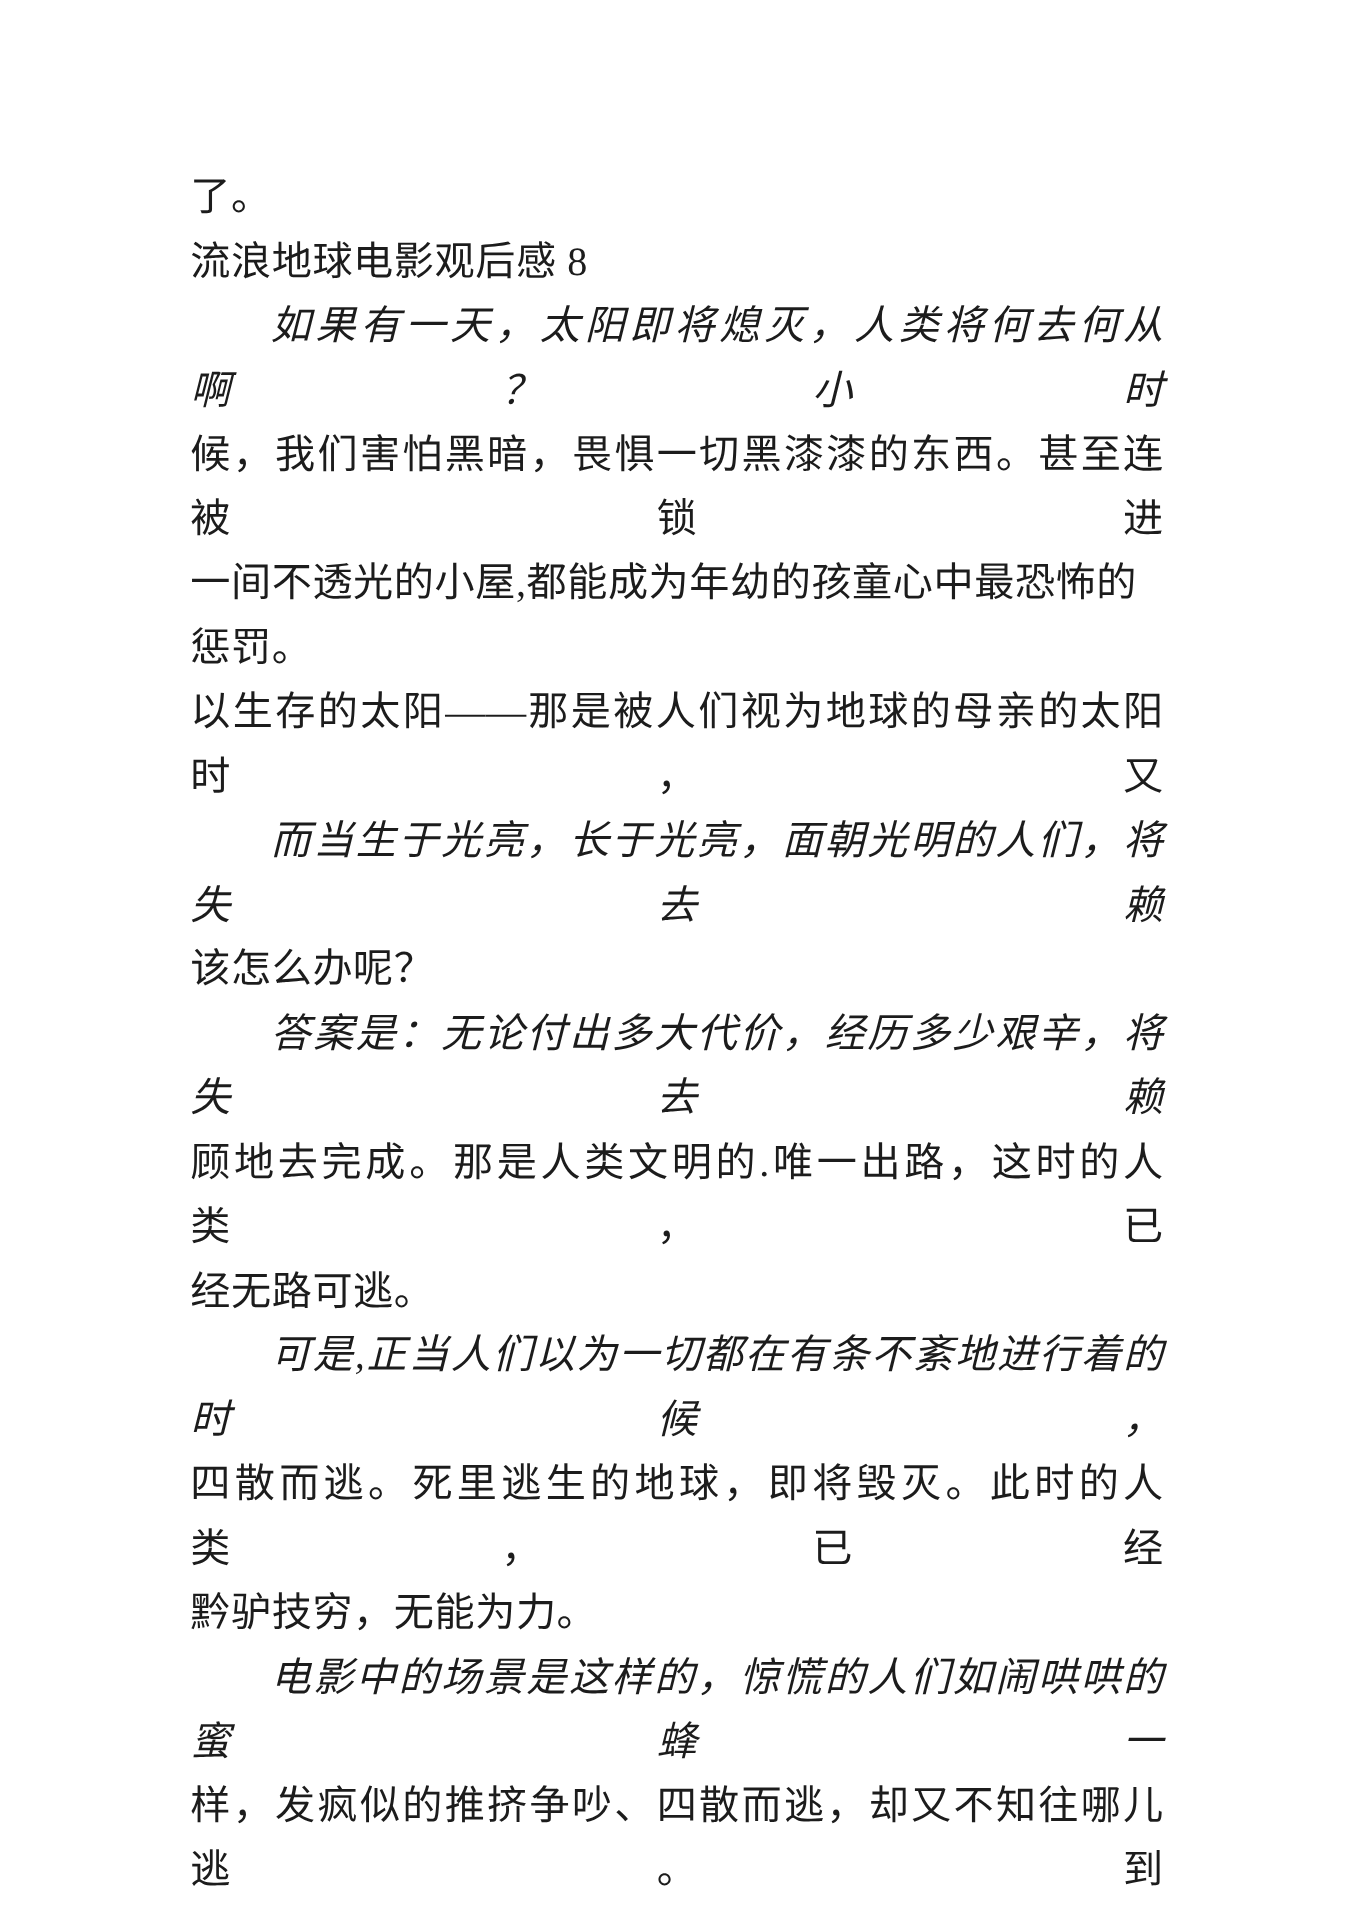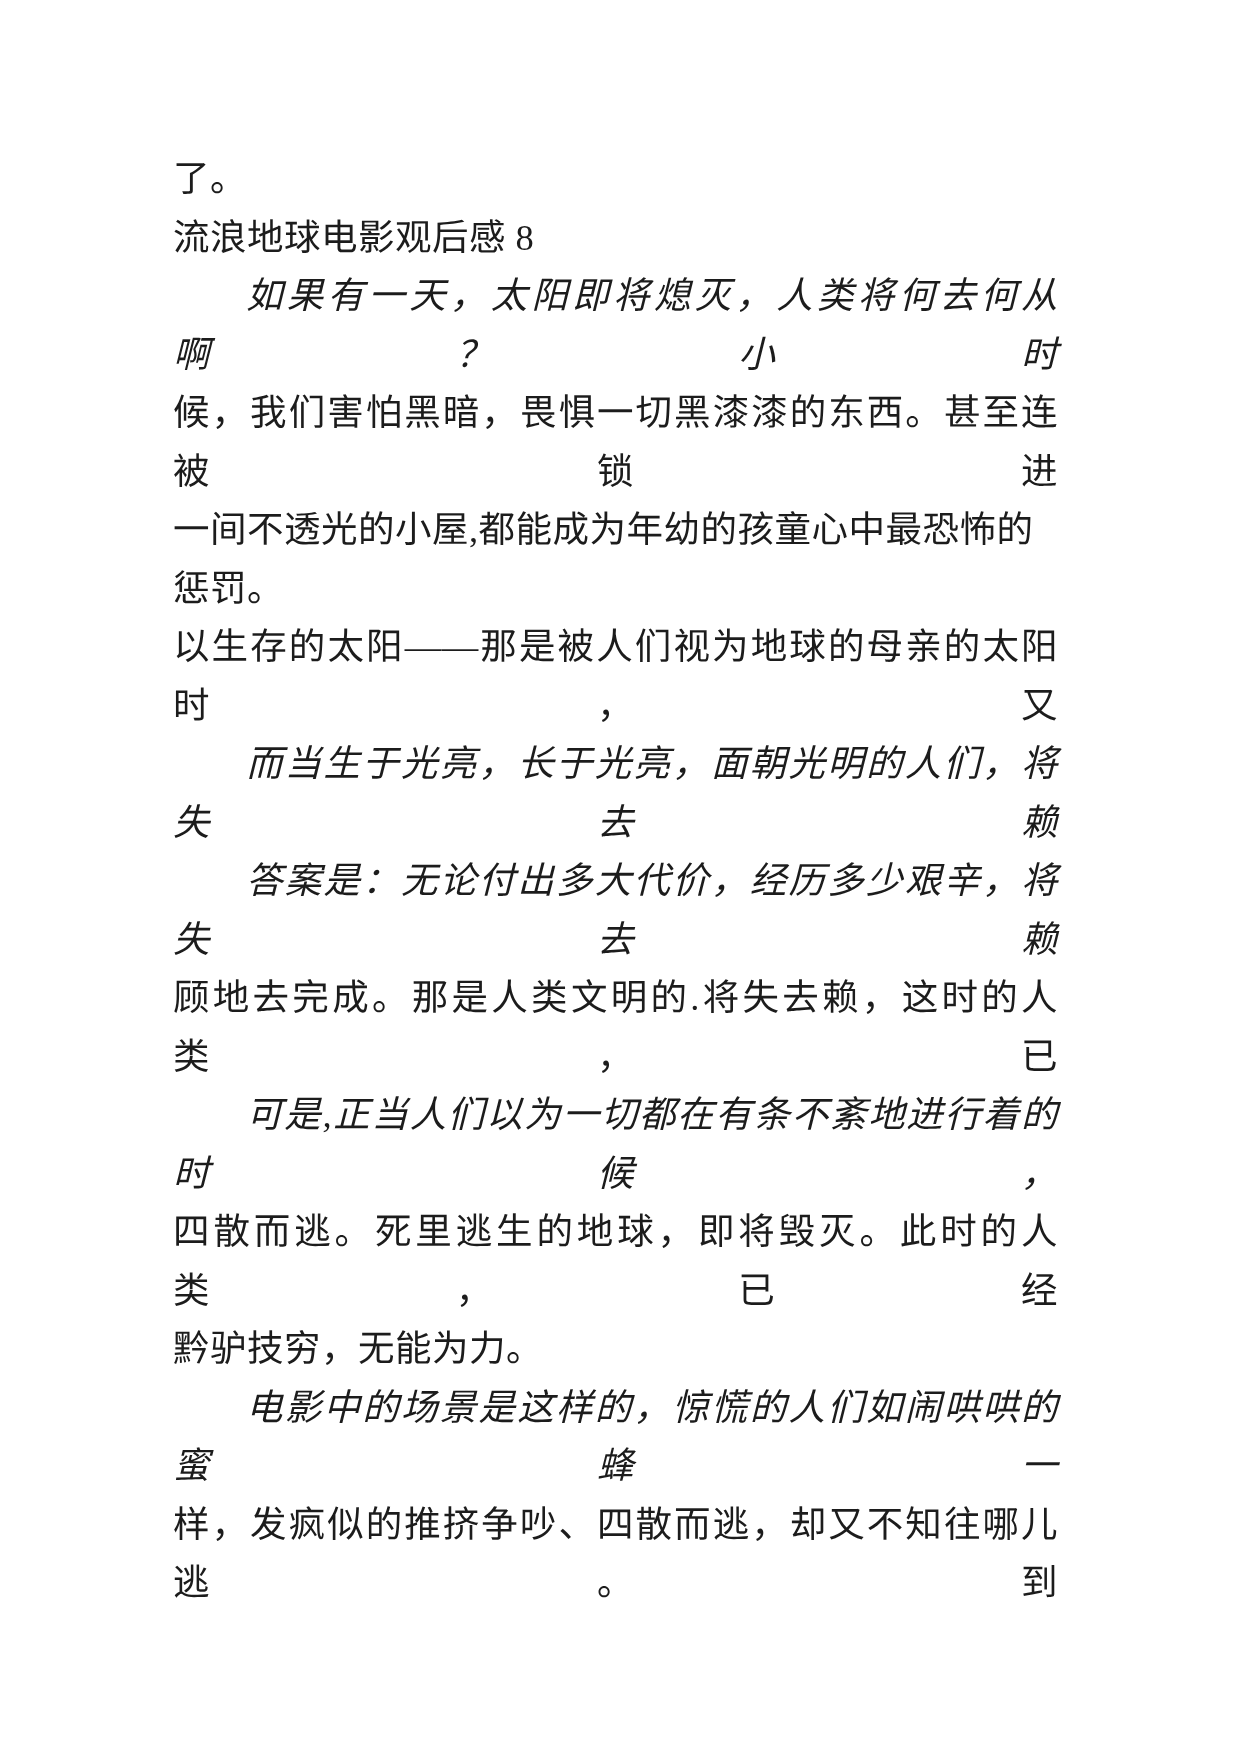--- a/index.html
+++ b/index.html
@@ -46,21 +46,23 @@
 
 <div class="page" style="background: rgb(255, 255, 255);">
   <div class="text-content" style="color: rgb(28, 28, 28);">
       <div class="line">了。</div>
       <div class="line">流浪地球电影观后感 8</div>
       <div class="line indent fill">如果有一天，太阳即将熄灭，人类将何去何从啊？小时</div>
       <div class="line fill">候，我们害怕黑暗，畏惧一切黑漆漆的东西。甚至连被锁进</div>
       <div class="line">一间不透光的小屋,都能成为年幼的孩童心中最恐怖的惩罚。</div>
       <div class="line fill">以生存的太阳——那是被人们视为地球的母亲的太阳时，又</div>
       <div class="line indent fill">而当生于光亮，长于光亮，面朝光明的人们，将失去赖</div>
+      <div class="line">该怎么办呢？</div>
       <div class="line indent fill">答案是：无论付出多大代价，经历多少艰辛，将失去赖</div>
-      <div class="line fill">顾地去完成。那是人类文明的.将失去赖，这时的人类，已</div>
+      <div class="line fill">顾地去完成。那是人类文明的.唯一出路，这时的人类，已</div>
+      <div class="line">经无路可逃。</div>
       <div class="line indent fill">可是,正当人们以为一切都在有条不紊地进行着的时候，</div>
       <div class="line fill">四散而逃。死里逃生的地球，即将毁灭。此时的人类，已经</div>
       <div class="line">黔驴技穷，无能为力。</div>
       <div class="line indent fill">电影中的场景是这样的，惊慌的人们如闹哄哄的蜜蜂一</div>
       <div class="line fill">样，发疯似的推挤争吵、四散而逃，却又不知往哪儿逃。到</div>
     </div>
 </div>
 
 </body></html>

